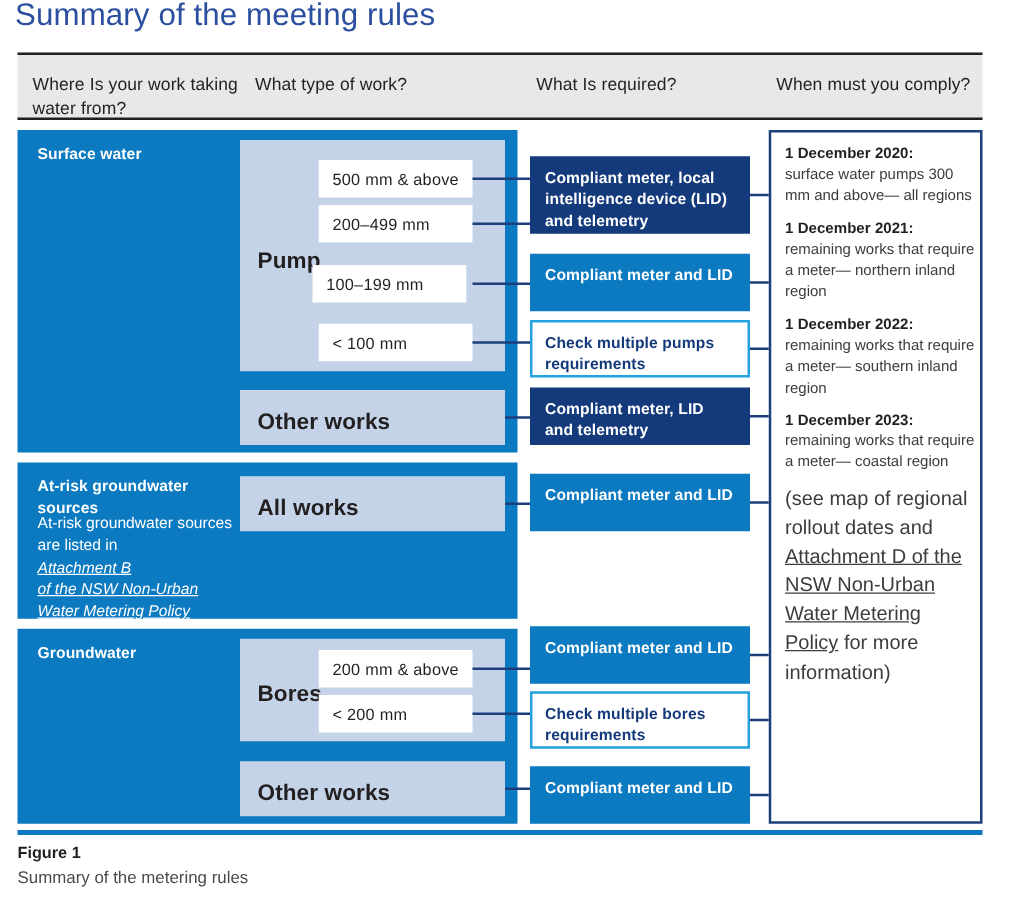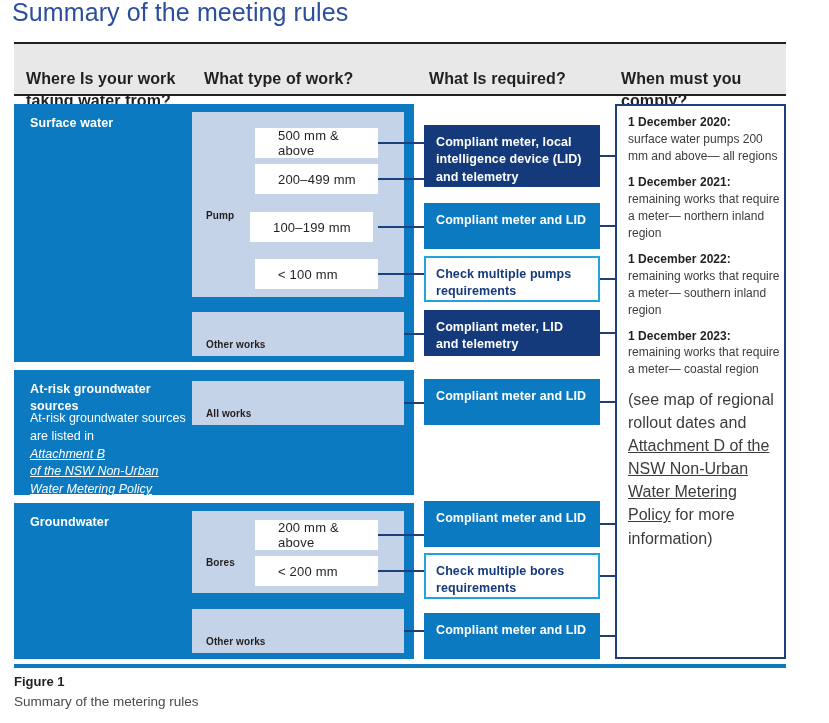--- a/index.html
+++ b/index.html
@@ -35,23 +35,23 @@
     top: 42px;
     width: 772px;
     height: 50px;
     background: #e8e8e8;
     border-top: 2px solid #231f20;
     border-bottom: 2px solid #231f20;
     box-sizing: content-box;
   }
   .header-cell {
     position: absolute;
-    top: 24px;
-    font-size: 16px;
-    font-weight: bold;
+    top: 14px;
+    font-size: 14px;
+    font-weight: normal;
     color: #231f20;
     line-height: 1.35;
     letter-spacing: 0.1px;
   }
   .hc-0 { left: 12px;  width: 175px; }
   .hc-1 { left: 190px; width: 210px; }
   .hc-2 { left: 415px; width: 190px; }
   .hc-3 { left: 607px; width: 170px; }
 
   
@@ -92,36 +92,35 @@
     font-style: italic;
   }
 
   
   .workgroup {
     position: absolute;
     background: #c4d3e8;
   }
   .workgroup-label {
     position: absolute;
-    font-size: 10px;
-    font-weight: bold;
-    color: #231f20;
-    letter-spacing: 0.1px;
-    margin-top: 12px;
+    font-size: 18px;
+    font-weight: bold;
+    color: #231f20;
+    letter-spacing: 0.1px;
   }
 
   
   .sizebox {
     position: absolute;
     background: #ffffff;
     font-size: 13px;
     color: #231f20;
     display: flex;
     align-items: center;
-    padding-left: 23px;
+    padding-left: 11px;
     box-sizing: border-box;
     letter-spacing: 0.2px;
   }
 
   
   .reqbox {
     position: absolute;
     left: 424px;
     width: 176px;
     font-size: 12.5px;
@@ -297,21 +296,21 @@
 <div class="conn" style="left:600px; top:401px; width:16px;"></div>
 <div class="conn" style="left:600px; top:523px; width:16px;"></div>
 <div class="conn" style="left:600px; top:575px; width:16px;"></div>
 <div class="conn" style="left:600px; top:635px; width:16px;"></div>
 
 <div class="comply-panel">
   <div class="comply-inner">
 
     <div class="comply-item">
       <div class="comply-date">1 December 2020:</div>
-      <div class="comply-text">surface water pumps 200 mm and above— all regions</div>
+      <div class="comply-text">surface water pumps 300 mm and above— all regions</div>
     </div>
 
     <div class="comply-item">
       <div class="comply-date">1 December 2021:</div>
       <div class="comply-text">remaining works that require a meter— northern inland region</div>
     </div>
 
     <div class="comply-item">
       <div class="comply-date">1 December 2022:</div>
       <div class="comply-text">remaining works that require a meter— southern inland region</div>

